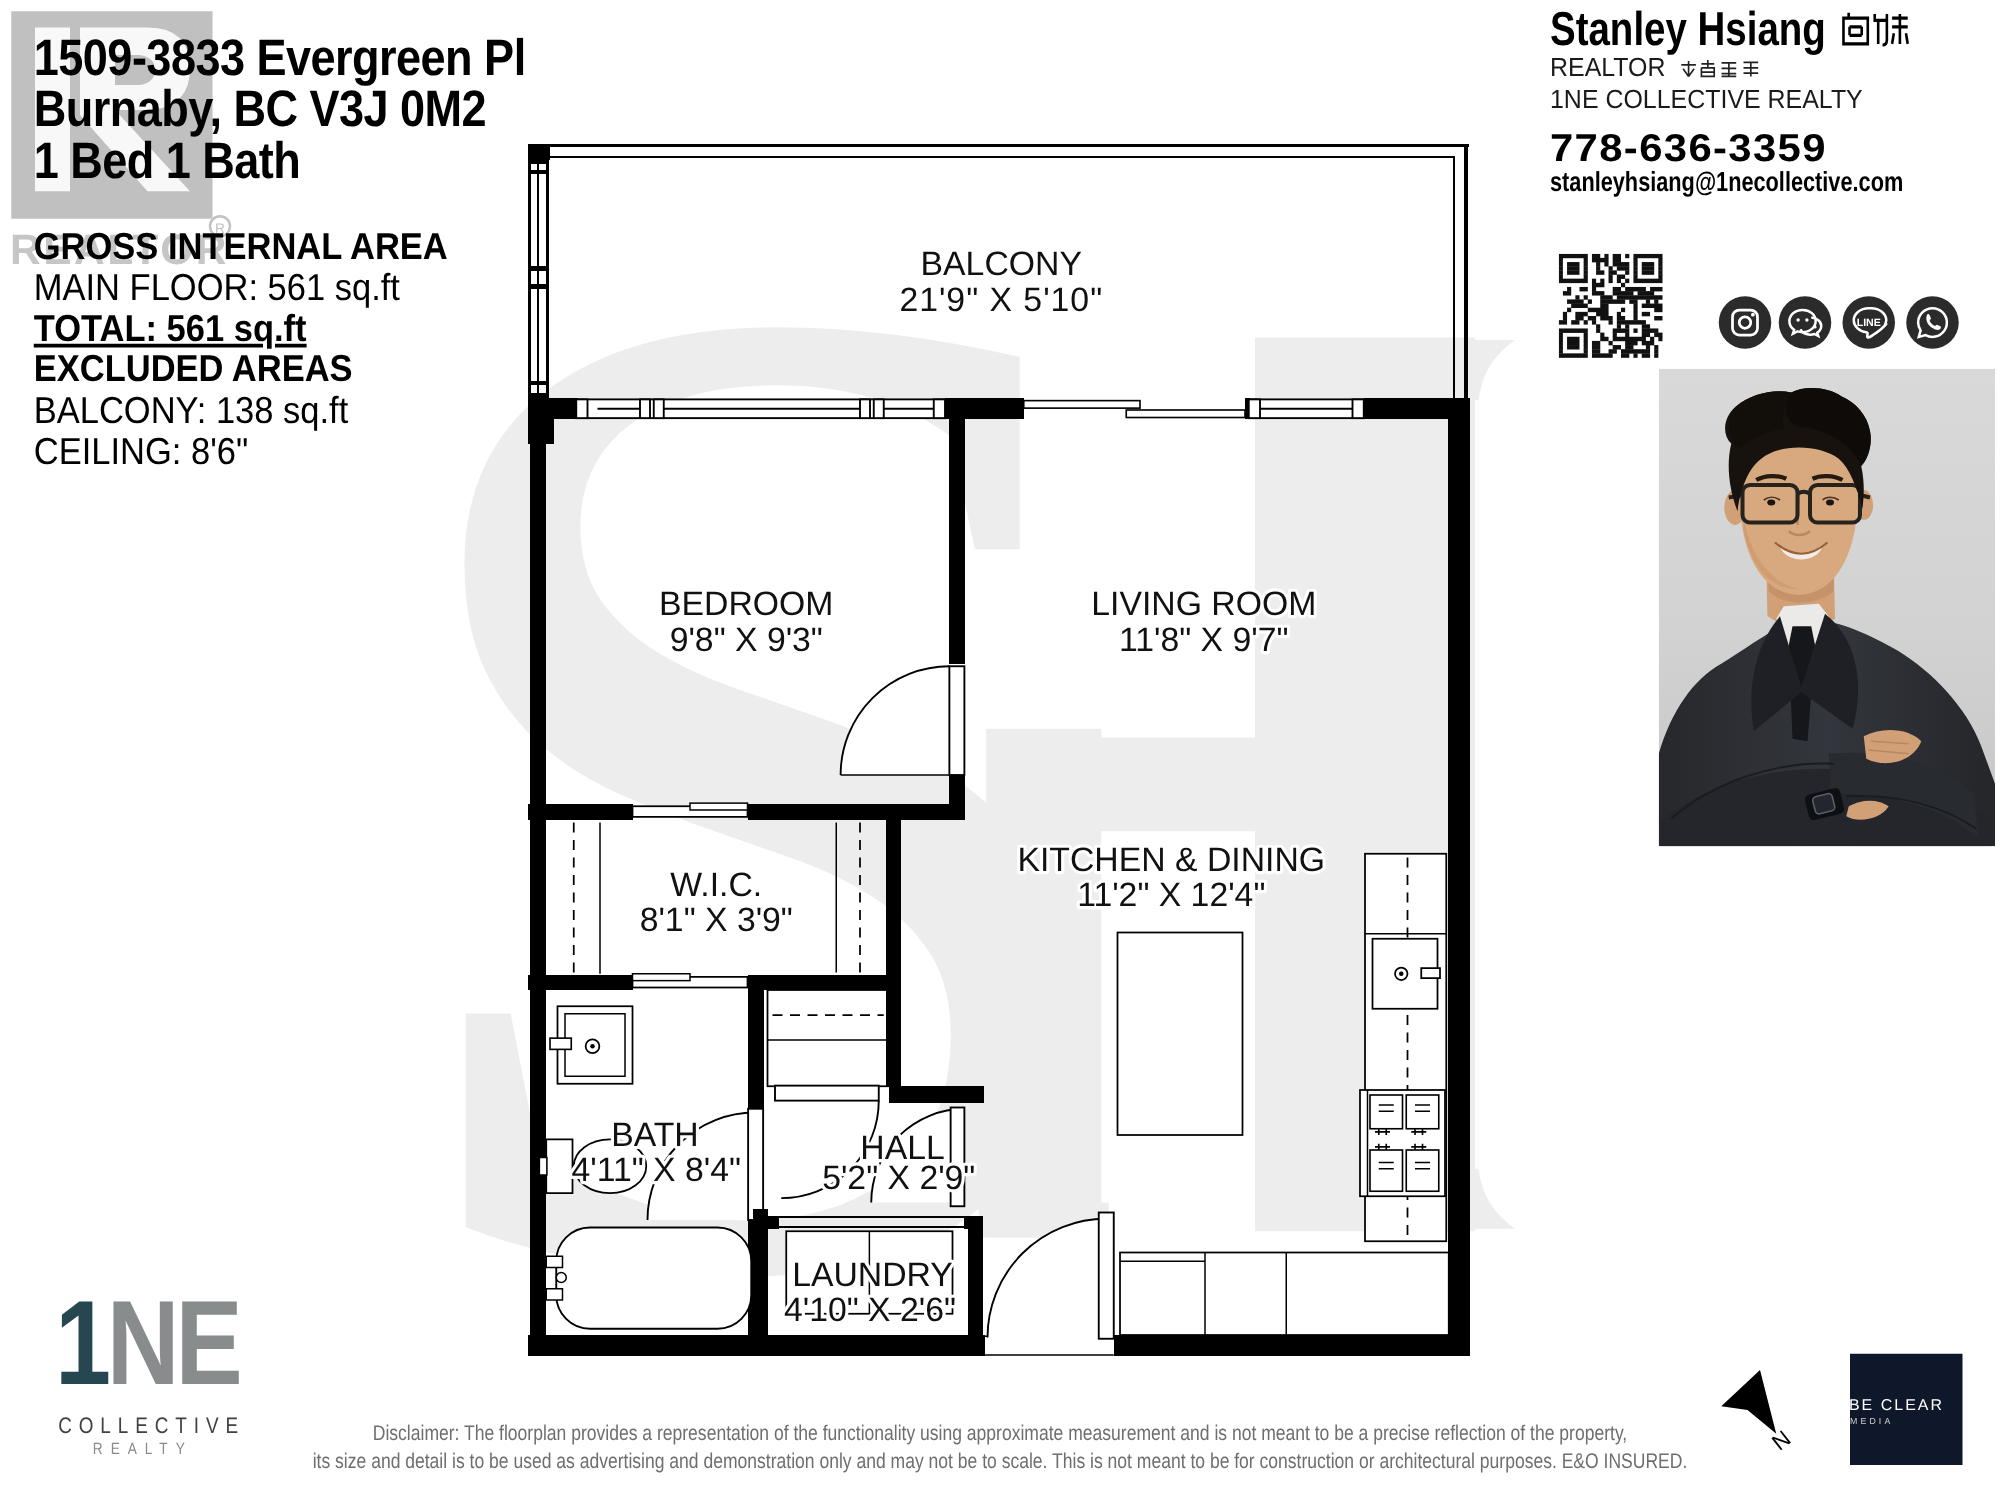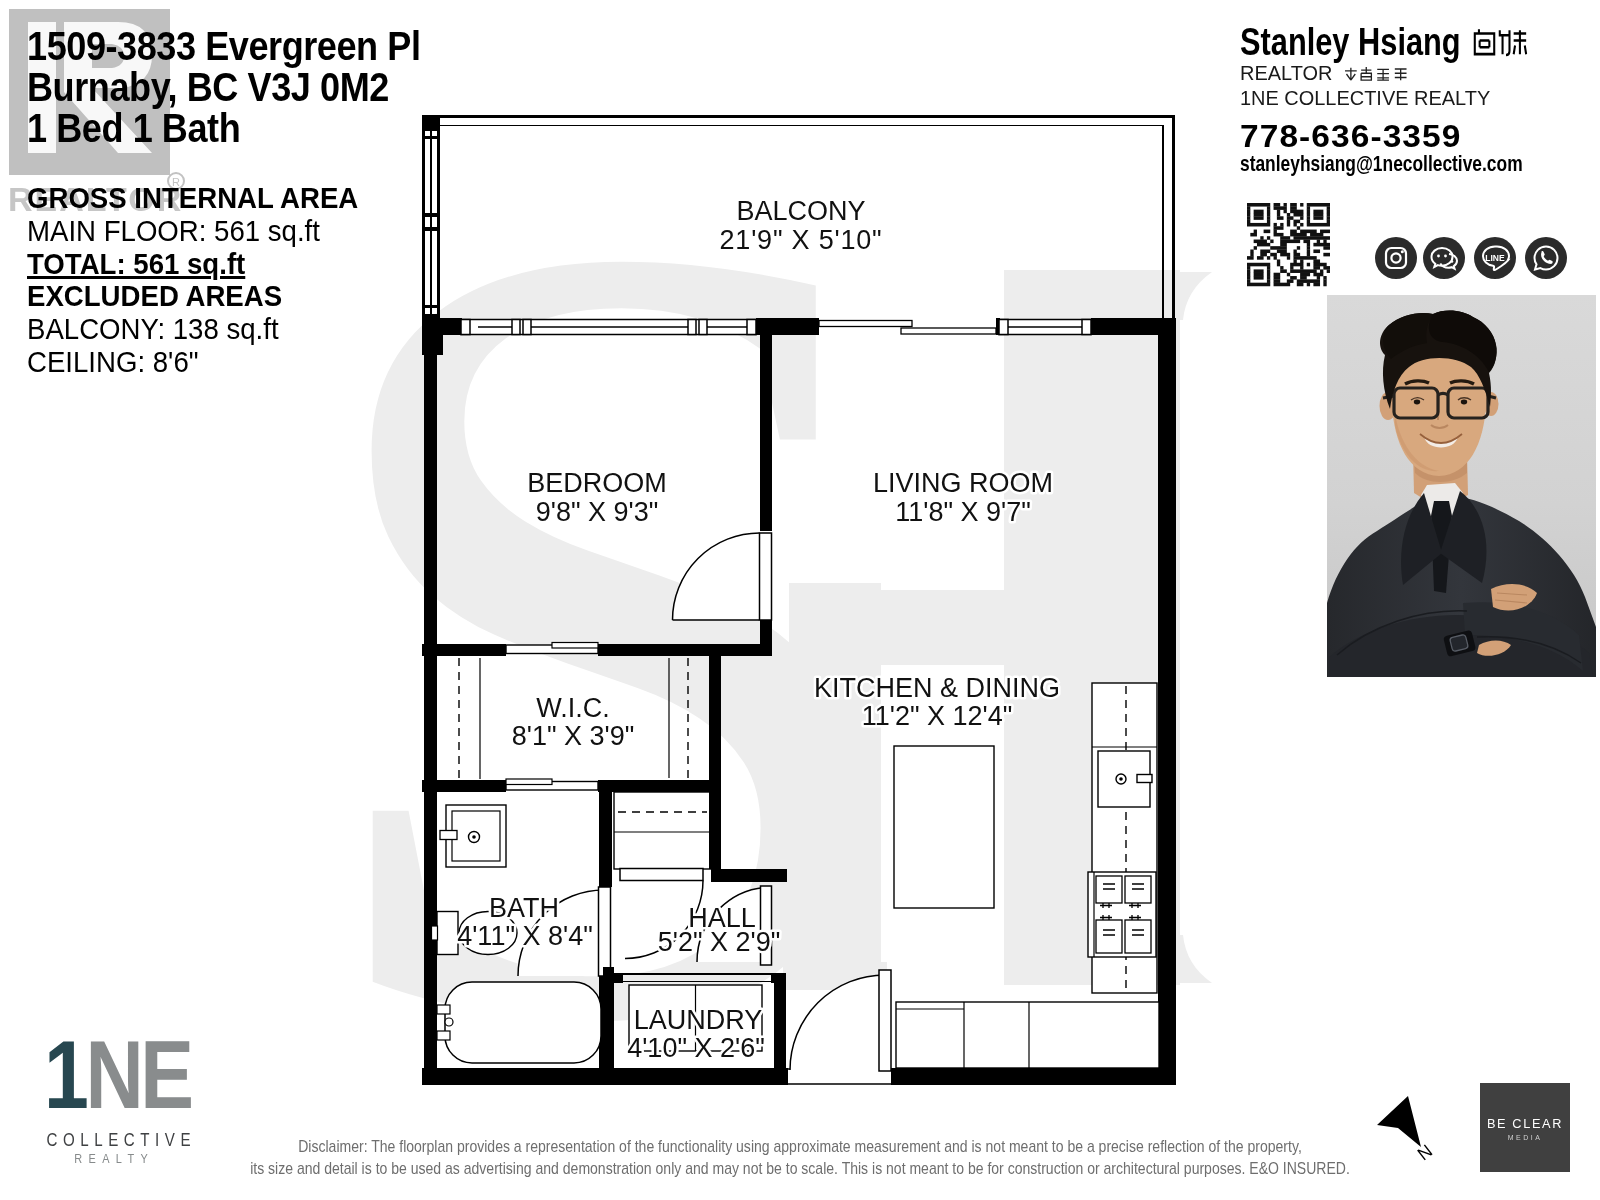--- a/index.html
+++ b/index.html
@@ -39,21 +39,21 @@
 
 <div class="abs" style="left:27px;top:182px;font-size:30px;line-height:32.8px;transform:scaleX(0.92);transform-origin:0 0">
 <b>GROSS INTERNAL AREA</b><br>
 MAIN FLOOR: 561 sq.ft<br>
 <b style="text-decoration:underline">TOTAL: 561 sq.ft</b><br>
 <b>EXCLUDED AREAS</b><br>
 BALCONY: 138 sq.ft<br>
 CEILING: 8'6"
 </div>
 
-<div class="abs" style="left:1240px;top:26px">
+<div class="abs" style="left:1240px;top:8px">
   <div style="font-weight:bold;font-size:38px;line-height:33px;transform:scaleX(0.81);transform-origin:0 0;white-space:nowrap">Stanley Hsiang <svg width="72" height="30" viewBox="0 0 84 34" style="vertical-align:-3px">
           <g stroke="#000" stroke-width="3" fill="none">
             <path d="M8,6 L8,30 L36,30 L36,6 Z"></path>
             <path d="M14,1 L14,6"></path>
             <path d="M15,14 L29,14 M15,22 L29,22 M15,14 L15,22 M29,14 L29,22"></path>
             <path d="M48,8 L48,30 M44,2 L44,8 L58,8"></path>
             <path d="M58,2 L58,26 Q58,31 53,31"></path>
             <path d="M64,6 L82,6 M64,14 L82,14 M73,2 L73,30 M66,20 L64,30 M80,20 L82,30"></path>
           </g>
         </svg></div>
@@ -574,18 +574,18 @@
 <div class="abs" style="left:800px;top:1136px;transform:translateX(-50%) scaleX(0.825);text-align:center;font-size:17px;line-height:22px;color:#6e6e6e;white-space:nowrap">
 Disclaimer: The floorplan provides a representation of the functionality using approximate measurement and is not meant to be a precise reflection of the property,<br>
 its size and detail is to be used as advertising and demonstration only and may not be to scale. This is not meant to be for construction or architectural purposes. E&amp;O INSURED.
 </div>
 
 <svg class="abs" style="left:1360px;top:1085px" width="90" height="90" viewBox="0 0 90 90">
   <path d="M 48,11 L 17,40 L 38,43 L 61,62 Z" fill="#000"></path>
   <text x="59" y="77" font-size="18" transform="rotate(-38 60 70)" fill="#000">N</text>
 </svg>
 
-<div class="abs" style="left:1480px;top:1083px;width:90px;height:89px;background:#404040;text-align:center">
+<div class="abs" style="left:1480px;top:1083px;width:90px;height:89px;background:#0f172a;text-align:left">
   <div style="color:#fff;font-size:12.5px;letter-spacing:1.6px;margin-top:34px;transform:scaleX(1.02)">BE CLEAR</div>
   <div style="color:#cfcfcf;font-size:7px;letter-spacing:2.5px;margin-top:3px">MEDIA</div>
 </div>
 
 </div>
 
 </body></html>

